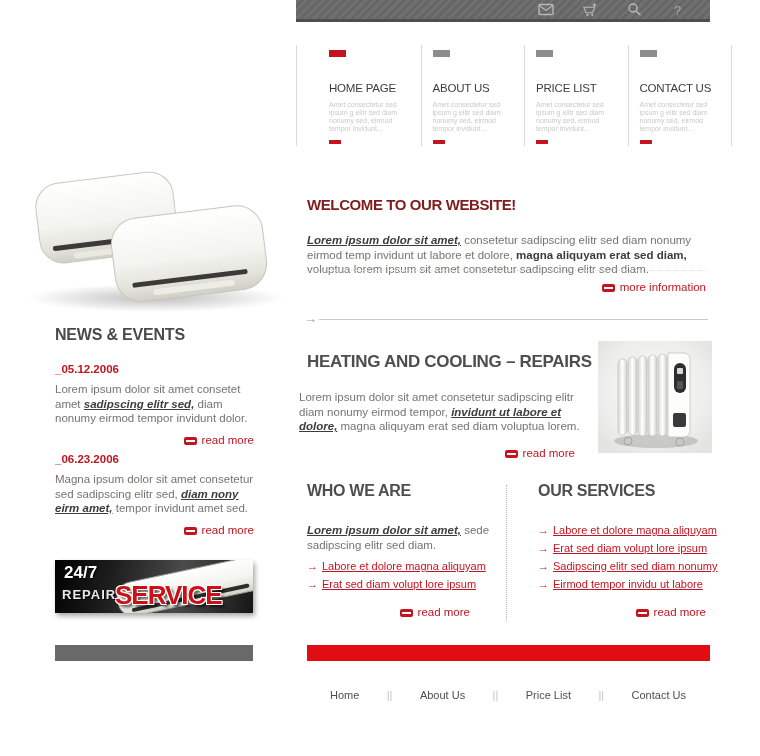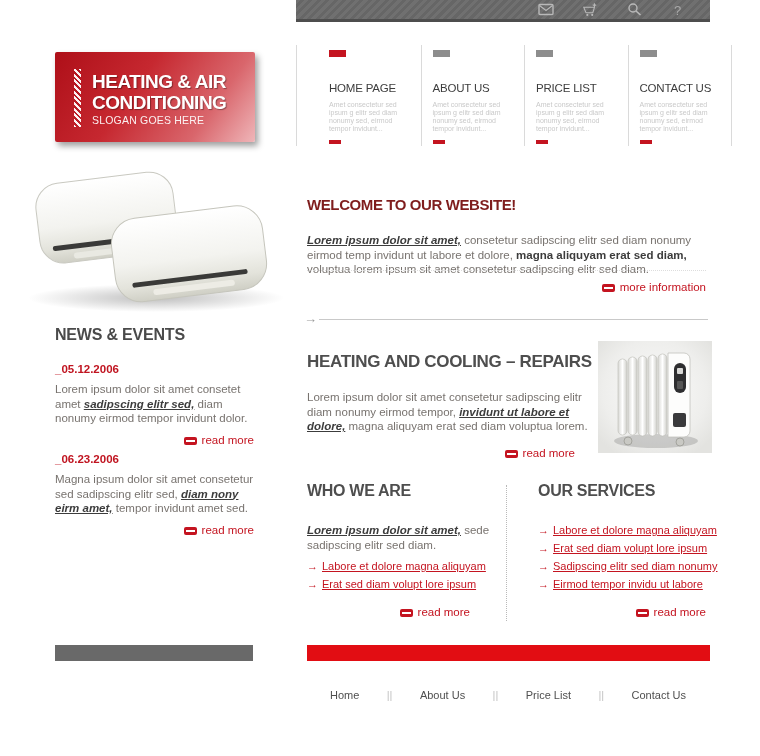--- a/index.html
+++ b/index.html
@@ -75,21 +75,21 @@
   .dotted-rule{position:absolute;left:307px;top:270px;width:399px;border-top:1px dotted #ddd;}
   .more-info-row{position:absolute;left:307px;top:277px;width:399px;text-align:right;}
 
   .divider{position:absolute;left:304px;top:314px;width:404px;display:flex;align-items:center;}
   .divider-arrow{color:#9a9a9a;font-size:13px;line-height:10px;margin-right:2px;}
   .divider-line{flex:1;border-top:1px solid #c9c9c9;}
 
   .repairs-title{position:absolute;left:307px;top:352px;font-size:17px;font-weight:bold;
     color:#4e4e4e;letter-spacing:-.3px;}
   .heater-image{position:absolute;left:598px;top:341px;width:114px;height:112px;}
-  .repairs-para{position:absolute;left:307px;top:390px;width:296px;}
+  .repairs-para{position:absolute;left:299px;top:390px;width:296px;}
   .repairs-more{position:absolute;left:307px;top:443px;width:268px;text-align:right;}
 
   .who-title{position:absolute;left:307px;top:482px;font-size:16px;font-weight:bold;color:#4e4e4e;letter-spacing:-.3px;}
   .services-title{position:absolute;left:538px;top:482px;font-size:16px;font-weight:bold;color:#4e4e4e;letter-spacing:-.3px;text-align:center;}
   .v-dotted{position:absolute;left:506px;top:485px;height:136px;border-left:1px dotted #b9b9b9;}
   .who-text{position:absolute;left:307px;top:523px;width:192px;}
   .link-list{position:absolute;display:flex;flex-direction:column;gap:6px;}
   .who-links{left:307px;top:560px;width:195px;}
   .services-links{left:538px;top:524px;width:172px;}
   .alink-row{font-size:11px;line-height:12px;white-space:nowrap;}
@@ -132,28 +132,20 @@
           <path d="M9 9l4.5 4" stroke="#b9b9b9" stroke-width="1.6"></path>
         </svg>
     </span>
     <span class="tb-icon">
       <svg width="10" height="14" viewBox="0 0 10 14">
           <text x="1" y="12" font-size="13" font-family="Liberation Sans,sans-serif" fill="#aaaaaa">?</text>
         </svg>
     </span>
   </div>
 
-  <div class="logo">
-    <div class="logo-hatch"></div>
-    <div class="logo-text">
-      <div class="logo-l1">HEATING &amp; AIR</div>
-      <div class="logo-l2">CONDITIONING</div>
-      <div class="logo-slogan">SLOGAN GOES HERE</div>
-    </div>
-  </div>
 
   <div class="mainnav">
     <div class="nav-item active">
       <span class="nav-marker"></span>
       <div class="nav-title">HOME PAGE</div>
       <div class="nav-blurb">Amet consectetur sed ipsum g elitr sed diam nonumy sed, eirmod tempor invidunt...</div>
       <span class="nav-dash"></span>
     </div>
     <div class="nav-item">
       <span class="nav-marker"></span>
@@ -218,20 +210,31 @@
   <div class="news-item n1">
     <div class="news-date">_06.23.2006</div>
     <div class="news-text body-text">
       <span>Magna ipsum dolor sit amet consetetur sed sadipscing elitr sed, </span><span class="b-ul">diam nony eirm amet,</span><span> tempor invidunt amet sed.</span>
     </div>
     <div class="news-more">
       <a class="rlink"><span class="flag-icon"></span><span>read more</span></a>
     </div>
   </div>
 
+  <div class="banner">
+    <svg width="160" height="53" viewBox="0 0 160 53">
+      <g transform="rotate(-12 90 30)">
+        <rect x="18" y="10" width="160" height="34" rx="15" fill="url(#acg)" stroke="#9a9a92" stroke-width="1"></rect>
+        <rect x="30" y="36" width="120" height="4" rx="2" fill="#2c2c2a"></rect>
+      </g>
+    </svg>
+    <span class="banner-247">24/7</span>
+    <span class="banner-repair">REPAIR</span>
+    <span class="banner-service">SERVICE</span>
+  </div>
 
   <div class="sidebar-bottom-bar"></div>
 
   <h1 class="welcome-title" style="margin:0;">WELCOME TO OUR WEBSITE!</h1>
   <p class="welcome-para body-text" style="margin:0;">
     <span class="b-ul">Lorem ipsum dolor sit amet,</span><span> consetetur sadipscing elitr sed diam nonumy eirmod temp invidunt ut labore et dolore, </span><span style="font-weight:bold;color:#3c3c3c;">magna aliquyam erat sed diam,</span><span> voluptua lorem ipsum sit amet consetetur sadipscing elitr sed diam.</span>
   </p>
   <div class="dotted-rule"></div>
   <div class="more-info-row">
     <a class="rlink"><span class="flag-icon"></span><span>more information</span></a>

